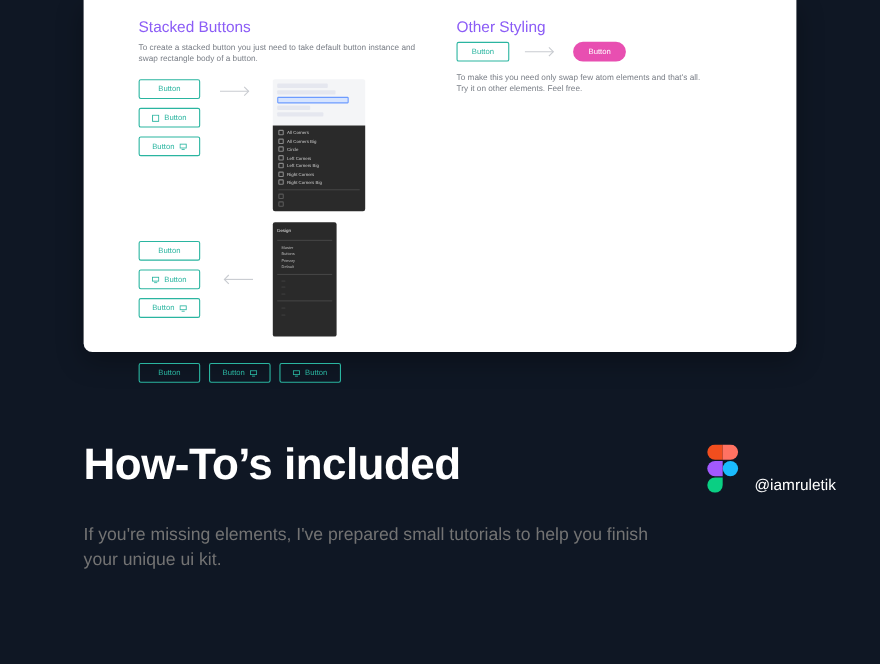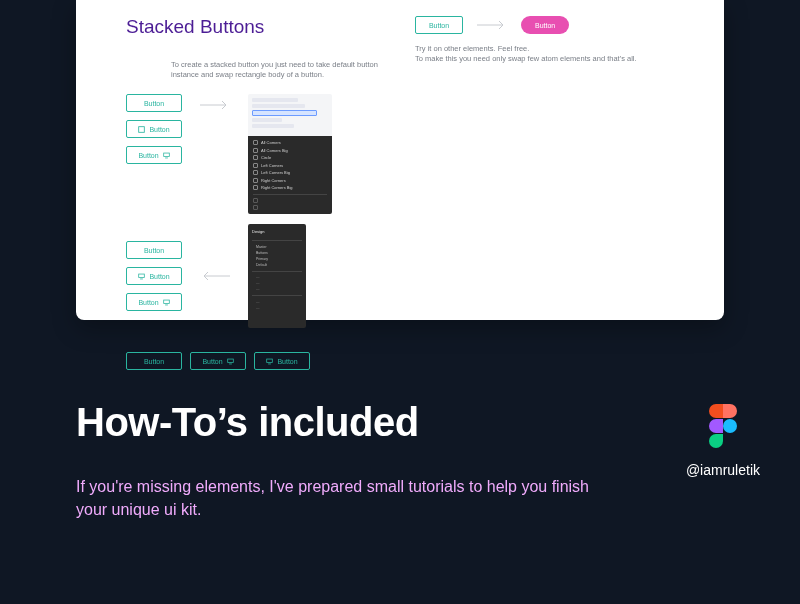--- a/index.html
+++ b/index.html
@@ -23,32 +23,31 @@
     box-shadow: 0 8px 24px rgba(0,0,0,0.3);
     display: flex;
     padding: 16px 30px 12px 50px;
   }
 
   .col { display: flex; flex-direction: column; }
   .col-left { width: 290px; }
   .col-right { width: 290px; margin-left: 10px; }
 
   .h1 {
-    font-size: 19px;
+    font-size: 14px;
     font-weight: 400;
-    color: #4c1d95;
-    margin-bottom: 22px;
+    color: #8b5cf6;
+    margin-bottom: 6px;
   }
   .desc {
     font-size: 7.5px;
     line-height: 1.35;
     color: #7a7f87;
     margin-bottom: 14px;
     max-width: 260px;
-    margin-left: 45px;
   }
 
   .btn {
     display: inline-flex;
     align-items: center;
     justify-content: center;
     gap: 4px;
     height: 18px;
     padding: 0 10px;
     border: 1px solid #2ab5a0;
@@ -217,26 +216,25 @@
   .hero-h {
     font-size: 40px;
     font-weight: 700;
     letter-spacing: -0.5px;
     margin-bottom: 30px;
   }
   .hero-sub {
     font-size: 16px;
     line-height: 1.45;
     font-weight: 400;
-    color: #f0abfc;
+    color: #737373;
   }
   .footer-right {
     display: flex;
-    flex-direction: column;
-    align-items: center;
+    align-items: flex-end;
     gap: 14px;
     margin-top: 4px;
   }
   .figma-logo { width: 30px; height: 44px; }
   .handle {
     font-size: 14px;
     color: #fff;
   }
 
   svg { display: block; }
@@ -361,36 +359,37 @@
         <svg class="ic" viewBox="0 0 10 10">
             <rect x="1" y="1.5" width="8" height="5" fill="none" stroke="#2ab5a0" stroke-width="1.1"></rect>
             <line x1="3" y1="8.5" x2="7" y2="8.5" stroke="#2ab5a0" stroke-width="1.1"></line>
           </svg>
         <span>Button</span>
       </div>
     </div>
   </div>
 
   <div class="col col-right">
+    <div class="h1">Other Styling</div>
 
     <div class="pillrow">
       <div class="btn" style="width:48px">
           <span>Button</span>
         </div>
       <svg width="30" height="10">
         <line class="arrow" x1="0" y1="5" x2="26" y2="5"></line>
         <polyline class="arrow" points="22,1 26,5 22,9"></polyline>
       </svg>
       <div class="pill">
           <span>Button</span>
         </div>
     </div>
 
+    <div class="note">To make this you need only swap few atom elements and that's all.</div>
     <div class="note">Try it on other elements. Feel free.</div>
-    <div class="note">To make this you need only swap few atom elements and that's all.</div>
   </div>
 </div>
 
 <div class="footer">
   <div class="footer-left">
     <div class="hero-h">How-To’s included</div>
     <div class="hero-sub">If you're missing elements, I've prepared small tutorials to help you finish your unique ui kit.</div>
   </div>
   <div class="footer-right">
     <svg class="figma-logo" viewBox="0 0 30 44">

